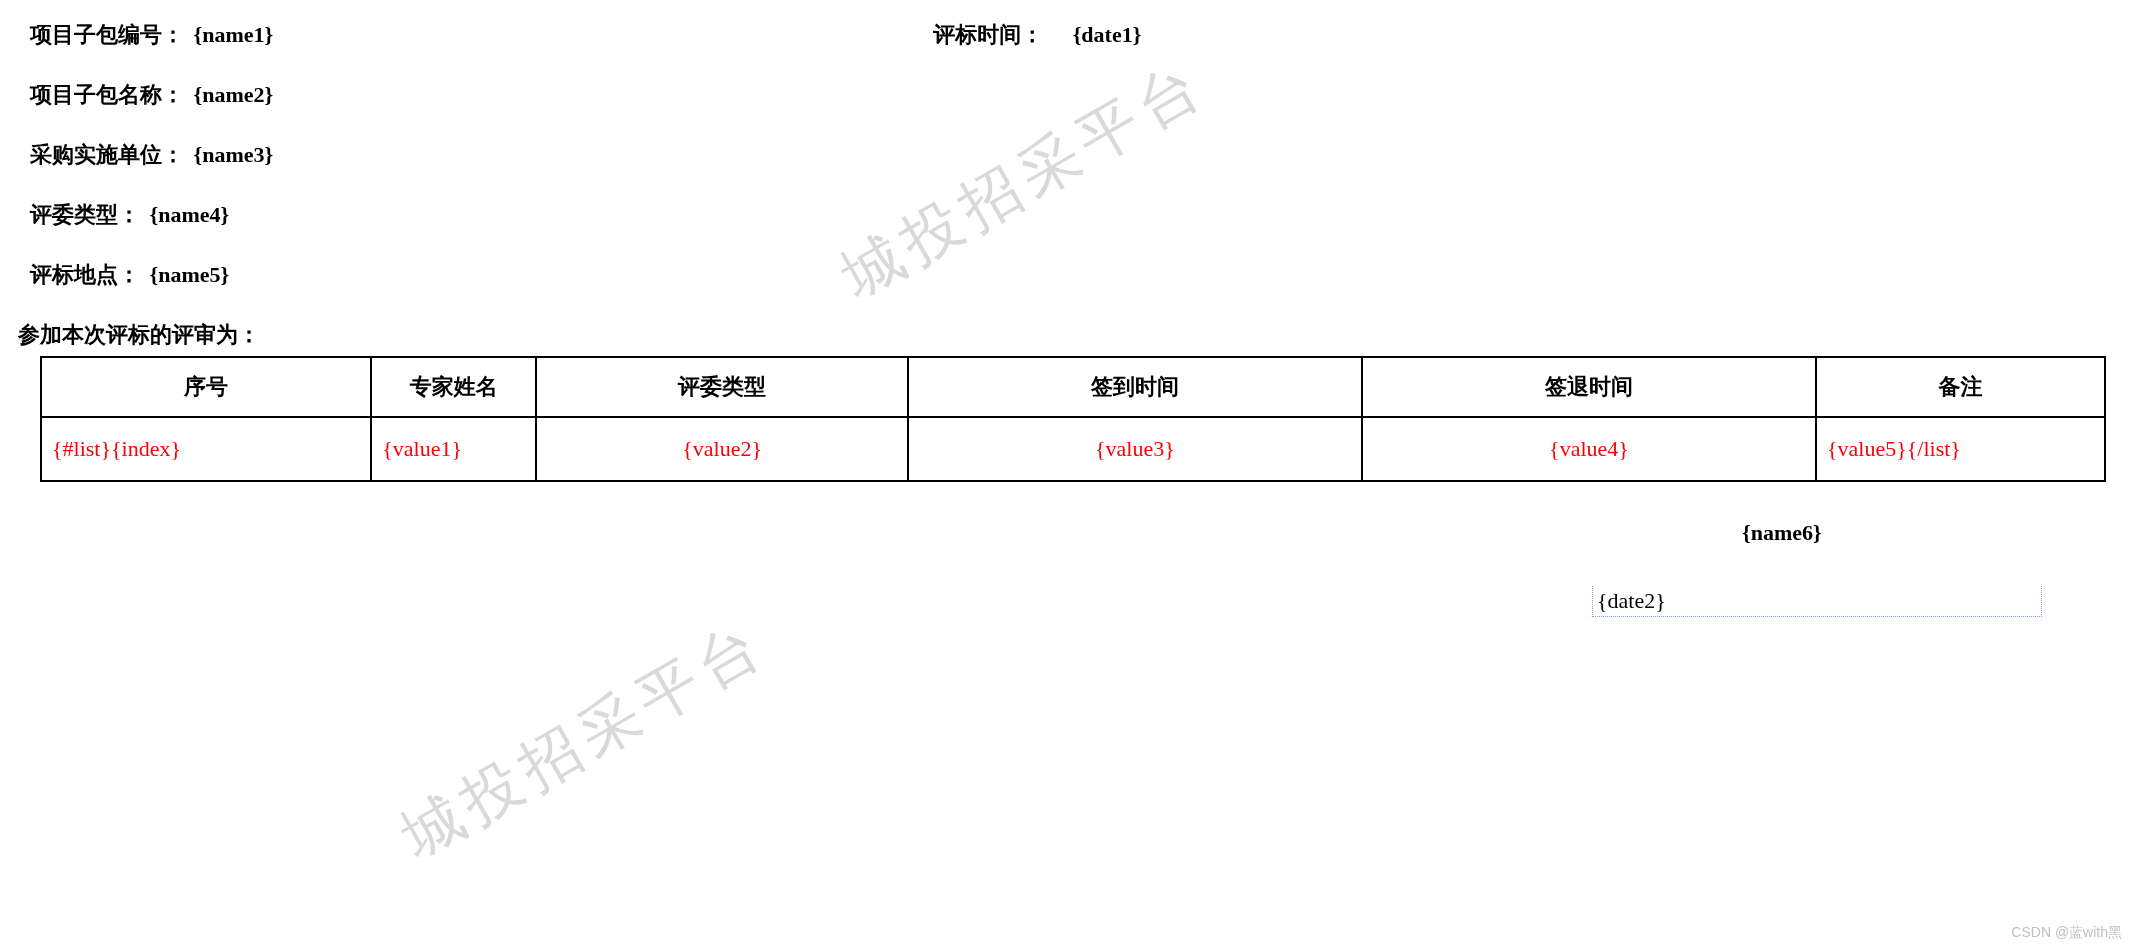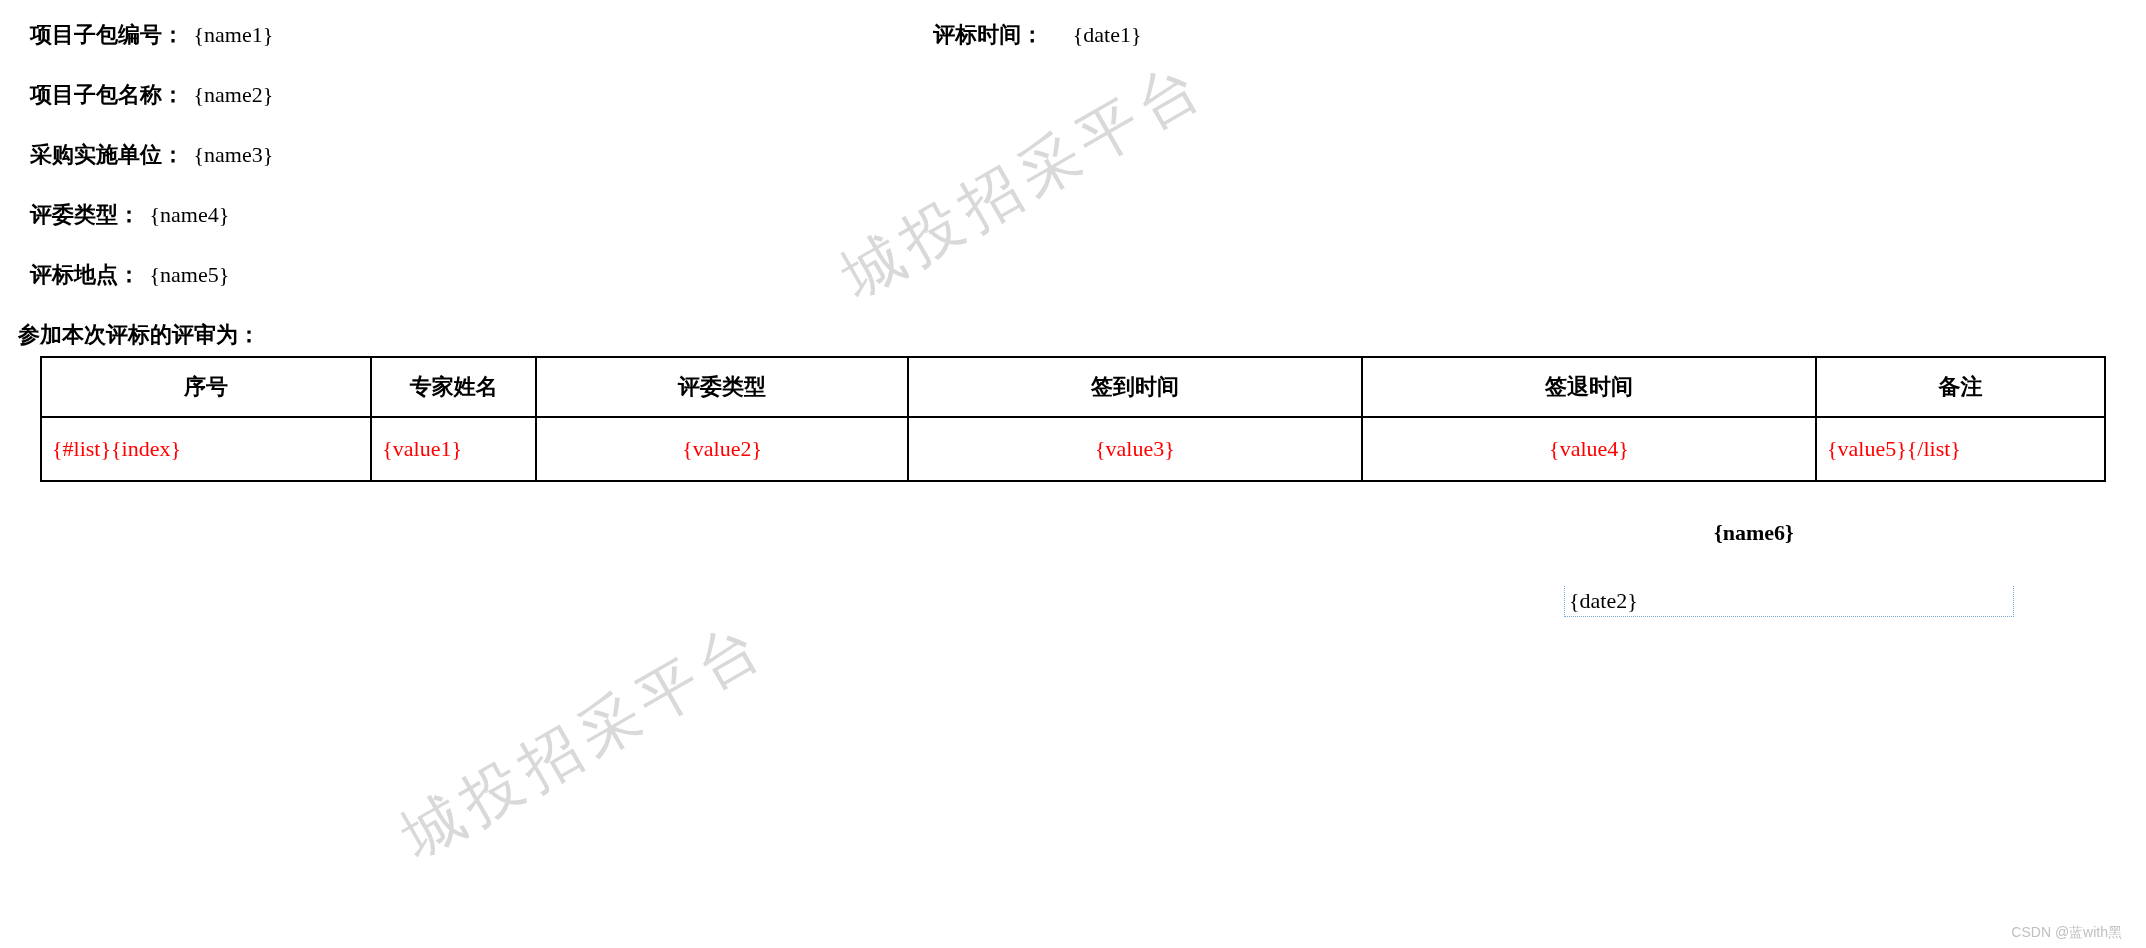--- a/index.html
+++ b/index.html
@@ -31,21 +31,21 @@
       flex: 0 0 auto;
     }
     .first-row .right-part {
       margin-left: 660px;
     }
     .label-text {
       display: inline;
     }
     .value-text {
       display: inline;
-      font-weight: normal;
+      font-weight: bold;
       margin-left: 4px;
     }
     .right-part .value-text {
       margin-left: 24px;
     }
     .reviewer-line {
       font-weight: bold;
       margin-left: -12px;
     }
     table {
@@ -73,21 +73,21 @@
       text-align: center;
     }
     .col-seq { width: 16%; }
     .col-name { width: 8%; }
     .col-type { width: 18%; }
     .col-checkin { width: 22%; }
     .col-checkout { width: 22%; }
     .col-remark { width: 14%; }
     .footer-area {
       position: absolute;
-      right: 112px;
+      right: 84px;
       top: 520px;
       width: 470px;
     }
     .footer-name {
       font-weight: bold;
       font-size: 22px;
       margin-bottom: 40px;
       margin-left: 150px;
     }
     .footer-sign-row {

